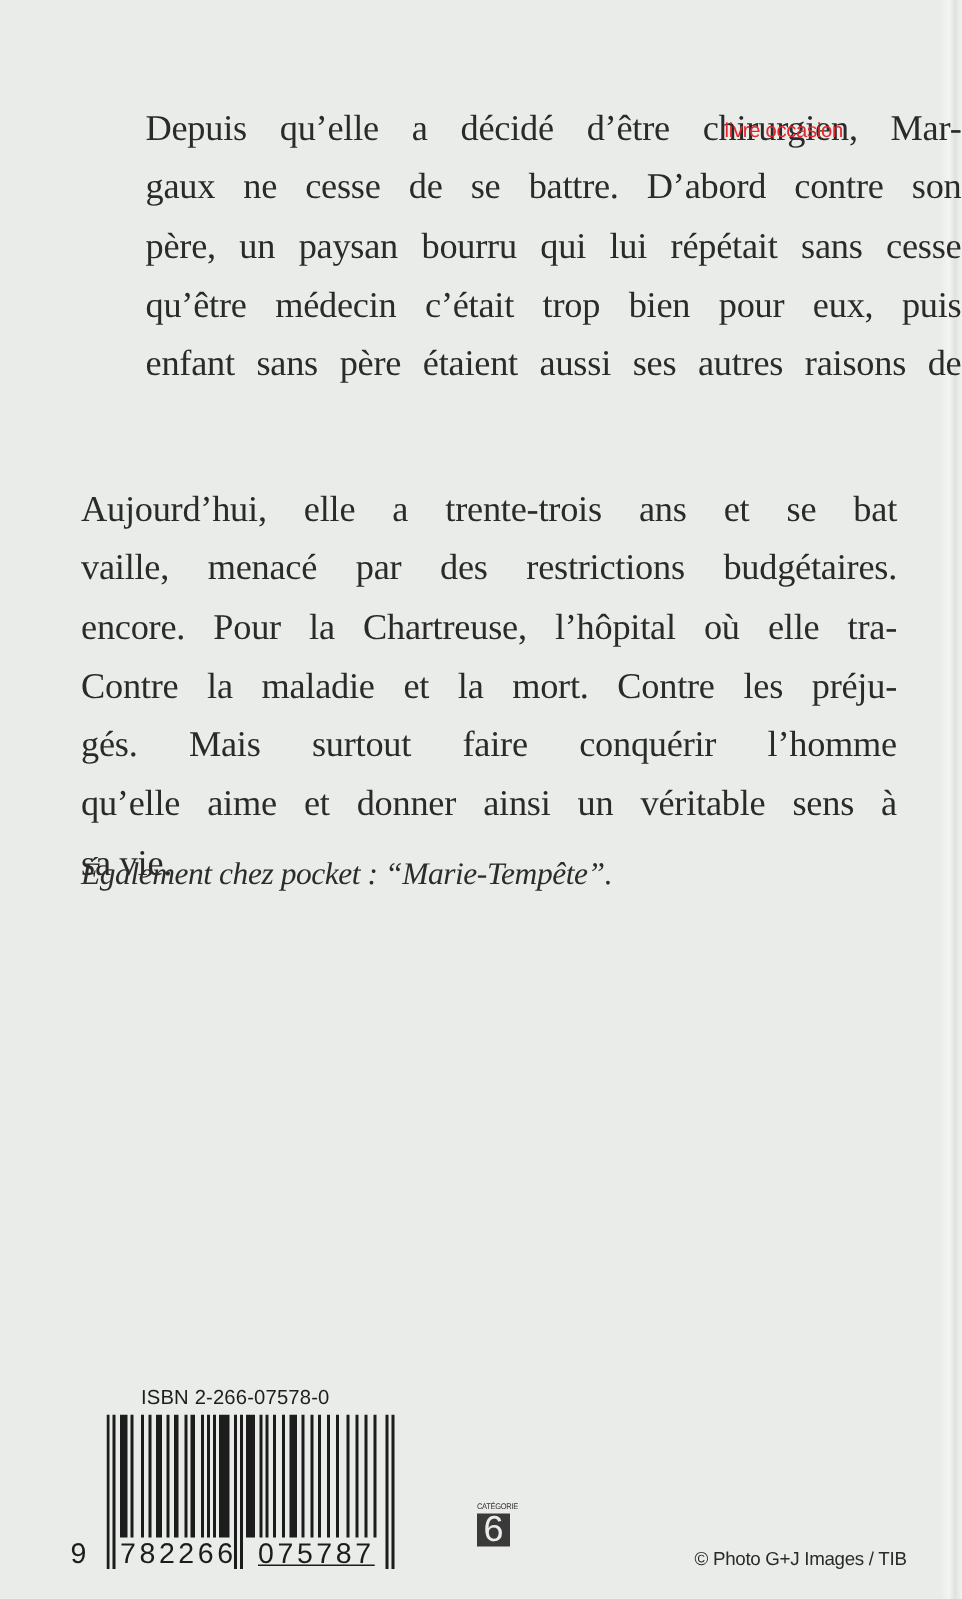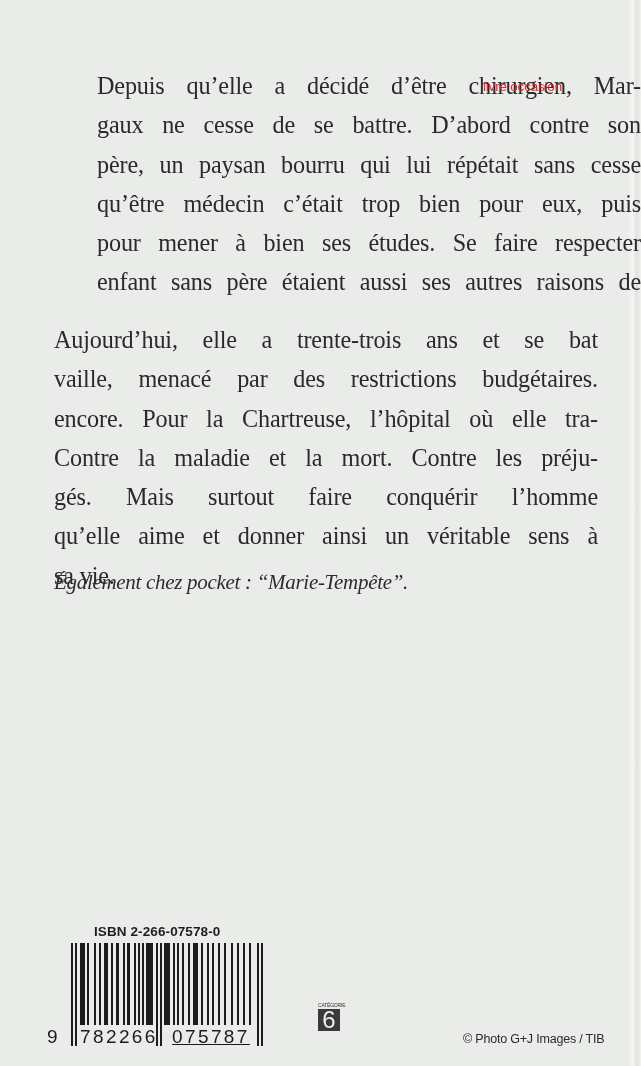--- a/index.html
+++ b/index.html
@@ -82,21 +82,21 @@
       font-size: 13.5px;
       color: #e4262c;
       letter-spacing: -0.2px;
       line-height: 1;
     }
     .isbn-label {
       position: absolute;
       left: 94px;
       top: 924px;
       font-family: "Liberation Sans", "DejaVu Sans", sans-serif;
-      font-weight: bold;
+      font-weight: normal;
       font-size: 13.5px;
       color: #1e1e1e;
       letter-spacing: 0.1px;
     }
     .barcode {
       position: absolute;
       left: 71px;
       top: 943px;
       width: 196px;
       height: 103px;
@@ -170,21 +170,20 @@
 </head>
 <body>
 
 <div class="page-edge"></div>
 
 <div class="blurb">
   <span class="line">Depuis qu’elle a décidé d’être chirurgien, Mar-</span>
   <span class="line">gaux ne cesse de se battre. D’abord contre son</span>
   <span class="line">père, un paysan bourru qui lui répétait sans cesse</span>
   <span class="line">qu’être médecin c’était trop bien pour eux, puis</span>
-  <span class="line">pour mener à bien ses études. Se faire respecter</span>
   <span class="line">enfant sans père étaient aussi ses autres raisons de</span>
 </div>
 
 <div class="stamp">livre occasion</div>
 
 <div class="para2">
   <span class="line">Aujourd’hui, elle a trente-trois ans et se bat</span>
   <span class="line">vaille, menacé par des restrictions budgétaires.</span>
   <span class="line">encore. Pour la Chartreuse, l’hôpital où elle tra-</span>
   <span class="line">Contre la maladie et la mort. Contre les préju-</span>

